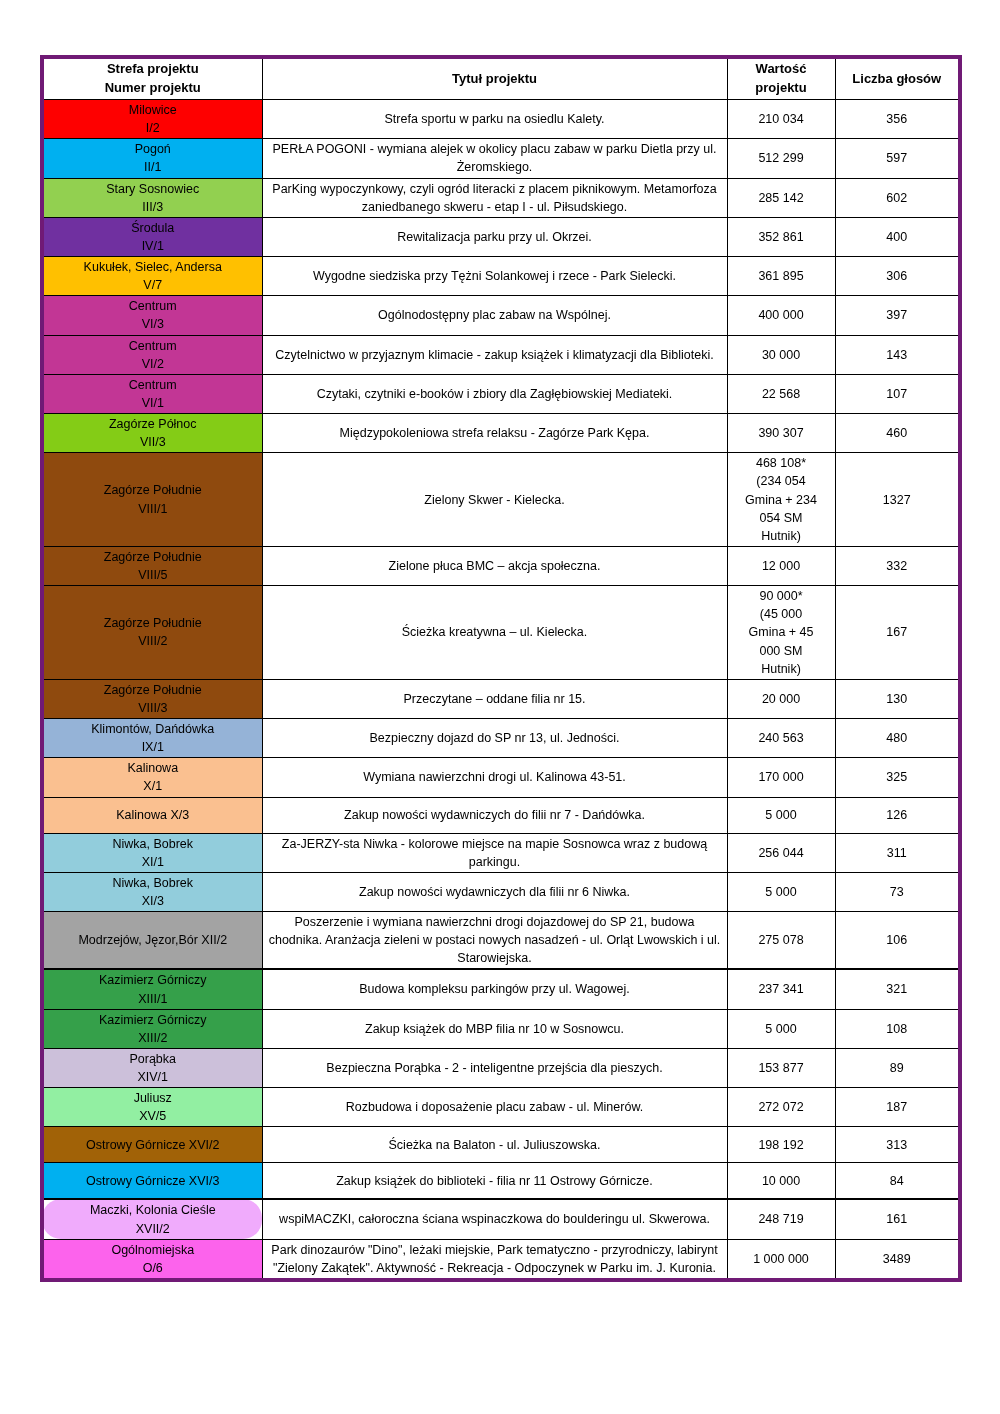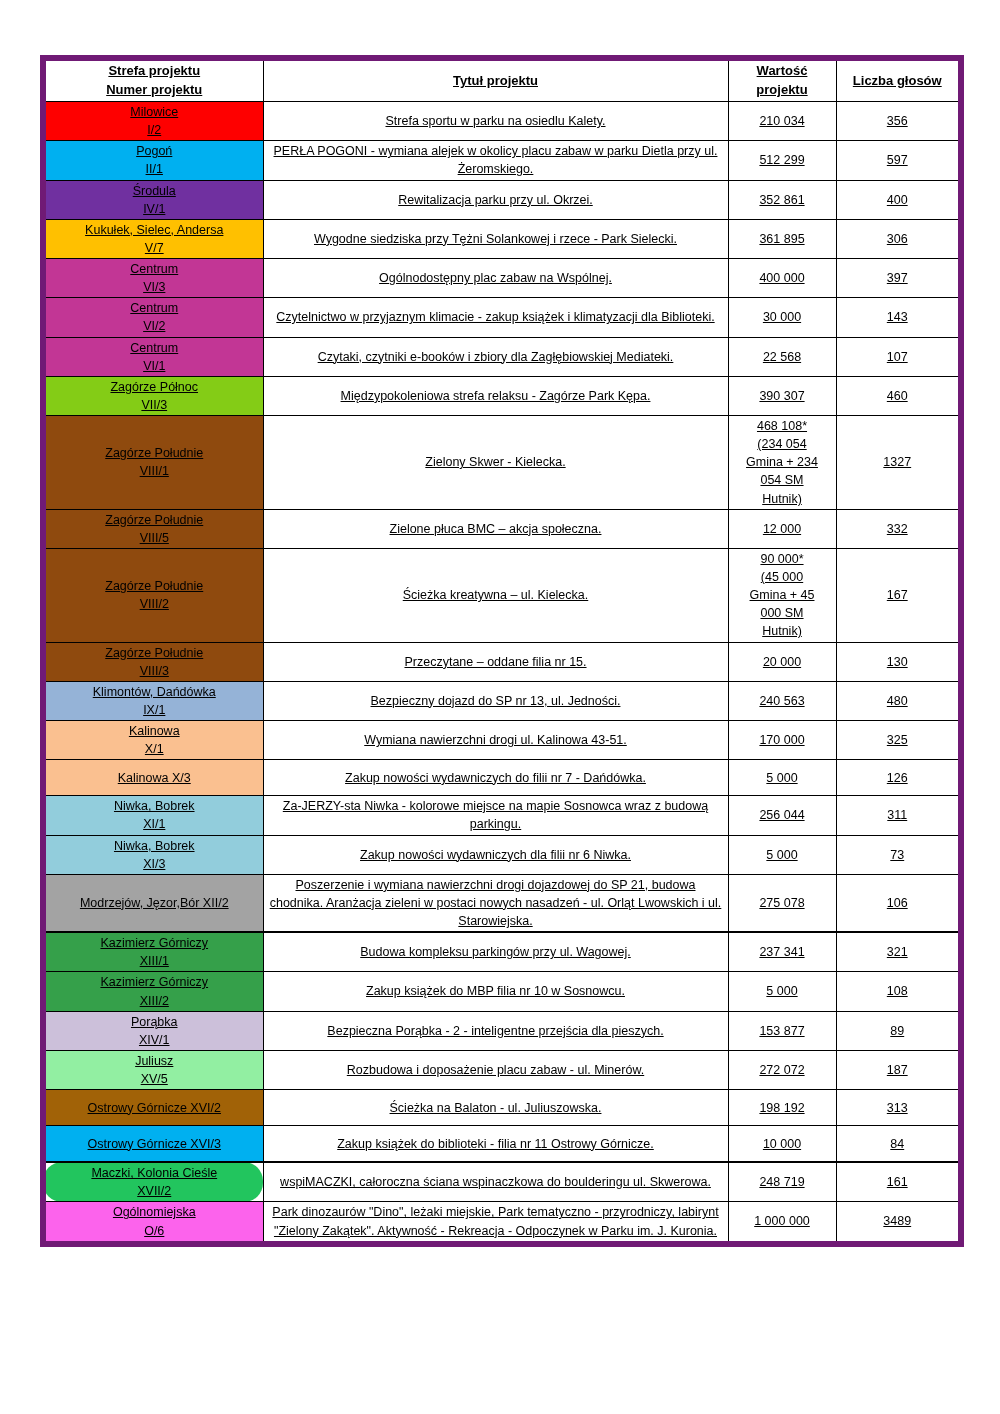--- a/index.html
+++ b/index.html
@@ -13,22 +13,21 @@
   }
   .sheet {
     position: absolute;
     top: 55px;
     left: 40px;
   }
   table.projects {
     border-collapse: collapse;
     table-layout: fixed;
     width: 918px;
-    border: 6px solid #701a75;
-    text-decoration: underline;
+    border: 4px solid #701a75;
   }
   table.projects th,
   table.projects td {
     border: 1px solid #000;
     text-align: center;
     vertical-align: middle;
     padding: 1px 6px;
     font-size: 12.5px;
     line-height: 1.45;
     white-space: pre-line;
@@ -75,20 +74,27 @@
     <td class="votes-cell">356</td>
   </tr>
         <tr>
     <td class="zone-cell" style="background-color: rgb(0, 176, 240);">Pogoń
 II/1</td>
     <td class="title-cell">PERŁA POGONI - wymiana alejek w okolicy placu zabaw w parku Dietla przy ul. Żeromskiego.</td>
     <td class="value-cell">512 299</td>
     <td class="votes-cell">597</td>
   </tr>
         <tr>
+    <td class="zone-cell" style="background-color: rgb(146, 208, 80);">Stary Sosnowiec
+III/3</td>
+    <td class="title-cell">ParKing wypoczynkowy, czyli ogród literacki z placem piknikowym. Metamorfoza zaniedbanego skweru - etap I - ul. Piłsudskiego.</td>
+    <td class="value-cell">285 142</td>
+    <td class="votes-cell">602</td>
+  </tr>
+        <tr>
     <td class="zone-cell" style="background-color: rgb(112, 48, 160);">Środula
 IV/1</td>
     <td class="title-cell">Rewitalizacja parku przy ul. Okrzei.</td>
     <td class="value-cell">352 861</td>
     <td class="votes-cell">400</td>
   </tr>
         <tr>
     <td class="zone-cell" style="background-color: rgb(255, 192, 0);">Kukułek, Sielec, Andersa
 V/7</td>
     <td class="title-cell">Wygodne siedziska przy Tężni Solankowej i rzece - Park Sielecki.</td>
@@ -233,21 +239,21 @@
     <td class="value-cell">198 192</td>
     <td class="votes-cell">313</td>
   </tr>
         <tr>
     <td class="zone-cell" style="background-color: rgb(0, 176, 240);">Ostrowy Górnicze XVI/3</td>
     <td class="title-cell">Zakup książek do biblioteki - filia nr 11 Ostrowy Górnicze.</td>
     <td class="value-cell">10 000</td>
     <td class="votes-cell">84</td>
   </tr>
         <tr class="thick-top">
-    <td class="zone-cell" style="background-color: #22c55e; border-radius: 19px;">Maczki, Kolonia Cieśle
+    <td class="zone-cell" style="background-color: #f0abfc; border-radius: 19px;">Maczki, Kolonia Cieśle
 XVII/2</td>
     <td class="title-cell">wspiMACZKI, całoroczna ściana wspinaczkowa do boulderingu ul. Skwerowa.</td>
     <td class="value-cell">248 719</td>
     <td class="votes-cell">161</td>
   </tr>
         <tr>
     <td class="zone-cell" style="background-color: rgb(252, 99, 236);">Ogólnomiejska
 O/6</td>
     <td class="title-cell">Park dinozaurów "Dino", leżaki miejskie, Park tematyczno - przyrodniczy, labirynt "Zielony Zakątek". Aktywność - Rekreacja - Odpoczynek w Parku im. J. Kuronia.</td>
     <td class="value-cell">1 000 000</td>

